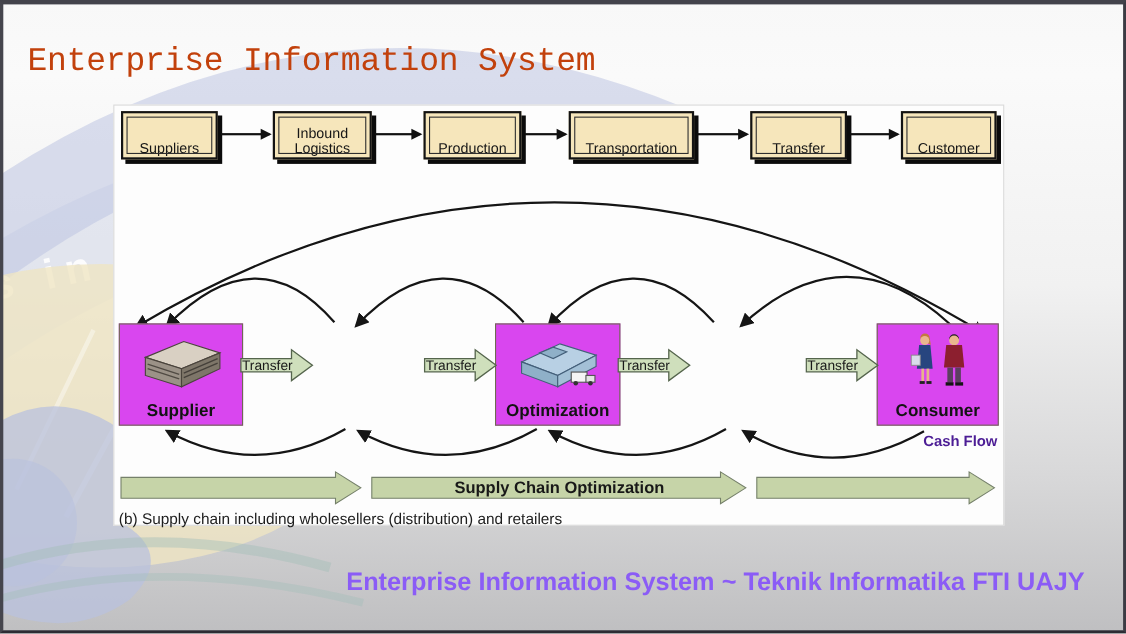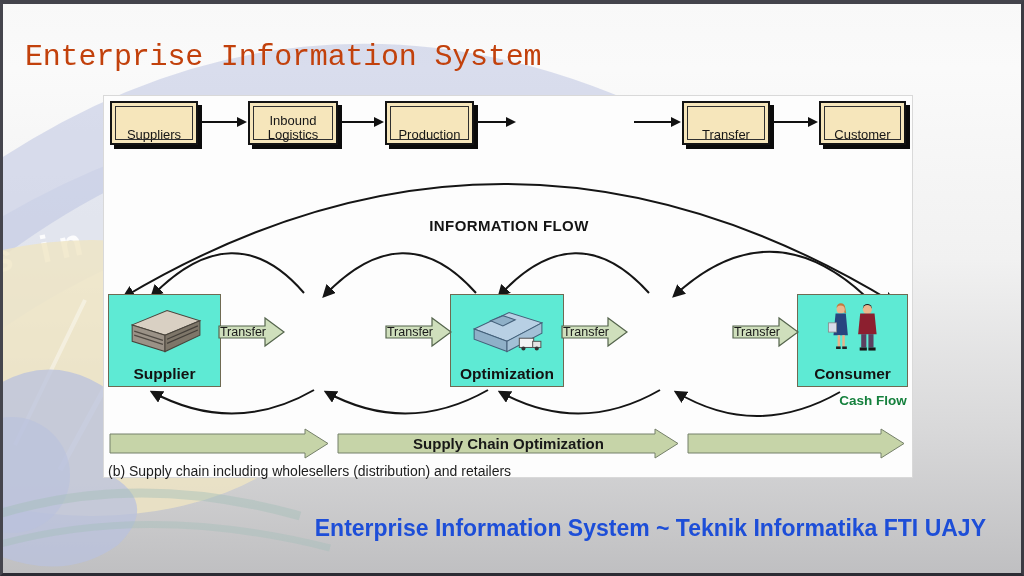--- a/index.html
+++ b/index.html
@@ -4,40 +4,40 @@
 <style>
   html,body{margin:0;padding:0;}
   body{width:1024px;height:576px;overflow:hidden;position:relative;
        font-family:"Liberation Sans", sans-serif;
        background:linear-gradient(180deg,#f8f8f8 0%,#fafafa 12%,#f1f1f1 45%,#d8d8d9 75%,#bfbfc1 100%);}
   .frame{position:absolute;inset:0;pointer-events:none;z-index:9;
          border-top:4px solid #43434b;border-bottom:3px solid #2c2c34;
          border-left:3px solid #45454d;border-right:3px solid #3b3b43;}
   .wm{position:absolute;left:0;top:0;z-index:0;}
   .title{position:absolute;left:25px;top:20px;z-index:2;font-size:30px;font-weight:400;color:#c2410c;letter-spacing:-0.2px;font-family:Liberation Mono, monospace;}
-  .footer{position:absolute;right:38px;top:515px;z-index:2;font-size:23px;font-weight:700;color:#1d4ed8;}
+  .footer{position:absolute;right:38px;top:515px;z-index:2;font-size:23px;font-weight:700;color:#8b5cf6;}
   .panel{position:absolute;left:103px;top:95px;width:810px;height:383px;z-index:1;
          background:#fdfdfd;border:1px solid #d9d9d9;box-sizing:border-box;}
   
   .abox{position:absolute;top:5px;height:44px;background:#f6e6bb;border:2px solid #131313;
         box-shadow:4px 4px 0 #0b0b0b;outline:1px solid #2f2f2f;outline-offset:-6px;
         display:flex;align-items:flex-end;justify-content:center;text-align:center;
         font-size:13px;line-height:1.12;color:#161616;box-sizing:border-box;padding:0 3px;}
   .harrow{position:absolute;top:25px;height:0;border-top:2px solid #111;}
   .harrow::after{content:'';position:absolute;right:-2px;top:-6px;width:0;height:0;
         border-left:10px solid #111;border-top:5px solid transparent;border-bottom:5px solid transparent;}
   .caption{position:absolute;left:4px;font-size:14px;color:#1d1d1d;}
   
   .arcs{position:absolute;left:0;top:0;pointer-events:none;}
   .infolabel{position:absolute;left:300px;top:121px;width:210px;text-align:center;
              font-size:15px;font-weight:700;color:#141414;letter-spacing:.4px;}
   .cashlabel{position:absolute;left:714px;top:297px;width:110px;text-align:center;
-             font-size:13.5px;font-weight:700;color:#15803d;}
-  
-  .bbox{position:absolute;top:198px;height:93px;background:#5eead4;border:1px solid #6f6a52;
+             font-size:13.5px;font-weight:700;color:#4c1d95;}
+  
+  .bbox{position:absolute;top:198px;height:93px;background:#d946ef;border:1px solid #6f6a52;
         box-sizing:border-box;}
   .bicon{position:absolute;left:0;right:0;top:5px;display:flex;justify-content:center;}
   .blabel{position:absolute;left:0;right:0;bottom:3px;text-align:center;
           font-size:15.5px;font-weight:700;color:#131313;}
   
   .transfer{position:absolute;top:220px;width:68px;height:32px;}
   .transfer span{position:absolute;left:0;top:0;width:50px;height:32px;display:flex;
                  align-items:center;justify-content:center;font-size:12.5px;color:#191919;}
   
   .garrow{position:absolute;top:332px;height:31px;}
@@ -65,20 +65,23 @@
 <div class="panel">
 
   <div class="abox" style="left:6px;width:88px">
       <span>Suppliers</span>
     </div>
   <div class="abox" style="left:144px;width:90px">
       <span>Inbound Logistics</span>
     </div>
   <div class="abox" style="left:281px;width:89px">
       <span>Production</span>
+    </div>
+  <div class="abox" style="left:413px;width:114px">
+      <span>Transportation</span>
     </div>
   <div class="abox" style="left:578px;width:88px">
       <span>Transfer</span>
     </div>
   <div class="abox" style="left:715px;width:87px">
       <span>Customer</span>
     </div>
 
   <div class="harrow" style="left:97px;width:44px"></div>
   <div class="harrow" style="left:237px;width:41px"></div>
@@ -99,21 +102,20 @@
       <path d="M 372 197 Q 300 116 220 200" marker-end="url(#ah)"></path>
       <path d="M 545 197 Q 472 116 395 200" marker-end="url(#ah)"></path>
       <path d="M 760 199 Q 665 112 570 200" marker-end="url(#ah)"></path>
       <path d="M 210 294 Q 130 340 48 296" marker-end="url(#ah)"></path>
       <path d="M 384 294 Q 303 340 222 296" marker-end="url(#ah)"></path>
       <path d="M 556 294 Q 476 340 396 296" marker-end="url(#ah)"></path>
       <path d="M 736 296 Q 652 344 572 296" marker-end="url(#ah)"></path>
     </g>
   </svg>
 
-  <div class="infolabel">INFORMATION FLOW</div>
   <div class="cashlabel">Cash Flow</div>
 
   <div class="bbox" style="left:4px;width:113px">
     <div class="bicon">
       <svg width="78" height="58" viewBox="0 0 76 56">
         <polygon points="6,24 40,10 72,20 38,34" fill="#d9d0c3" stroke="#4a443c" stroke-width="1"></polygon>
         <polygon points="6,24 38,34 38,50 6,40" fill="#9b9287" stroke="#4a443c" stroke-width="1"></polygon>
         <polygon points="38,34 72,20 72,34 38,50" fill="#7e7669" stroke="#4a443c" stroke-width="1"></polygon>
         <path d="M8,30 L36,39 M8,34 L36,43" stroke="#504a43" stroke-width="1.2"></path>
         <path d="M40,38 L70,25 M40,42 L70,29" stroke="#45403a" stroke-width="1.2"></path>

